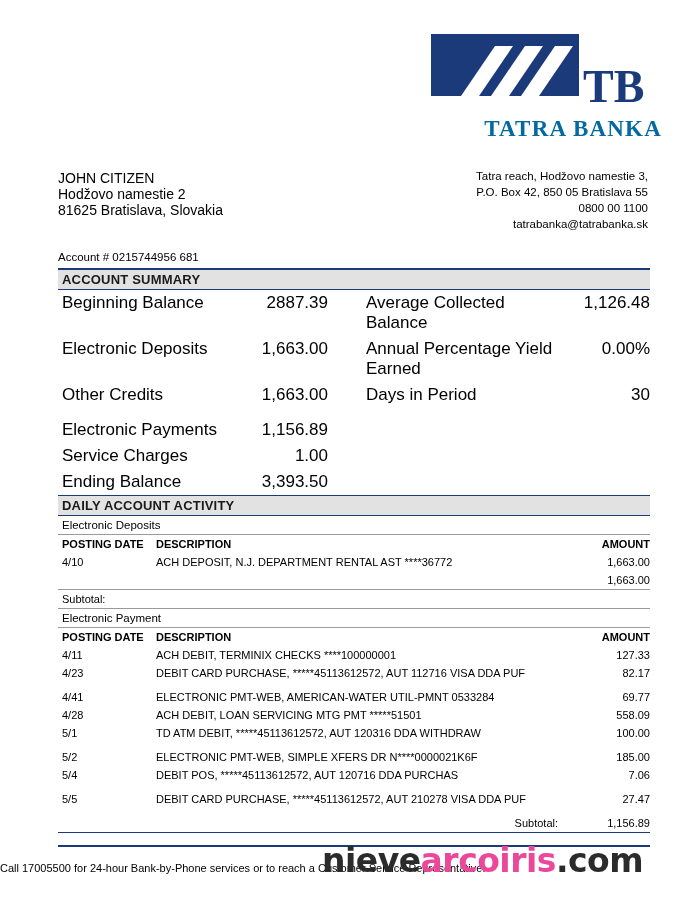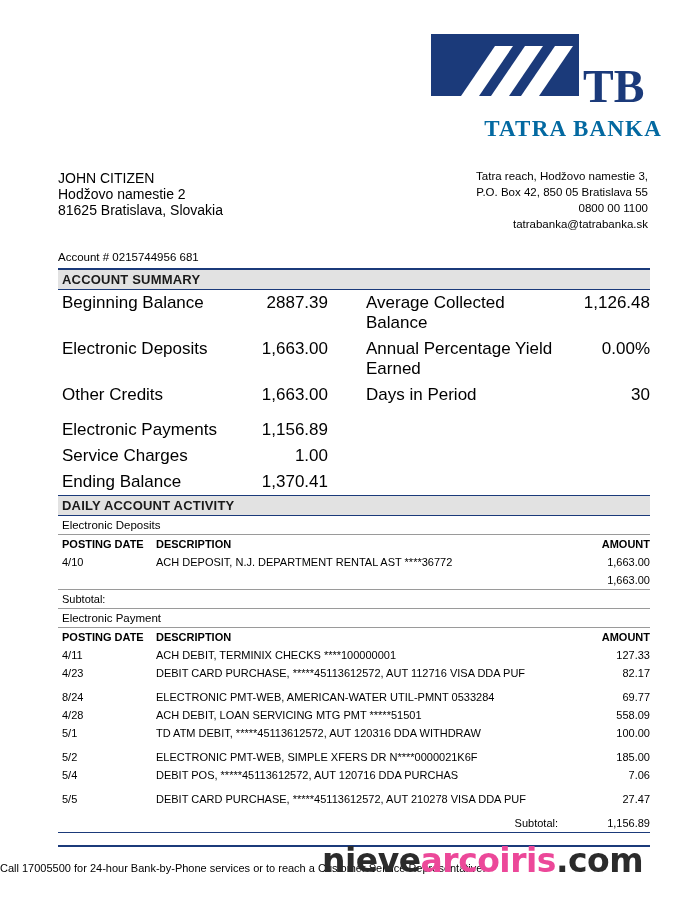--- a/index.html
+++ b/index.html
@@ -261,21 +261,21 @@
       </tr>
       <tr>
         <td class="sum-l-label">Service Charges</td>
         <td class="sum-l-val">1.00</td>
         <td class="sum-gap"></td>
         <td class="sum-r-label"></td>
         <td class="sum-r-val"></td>
       </tr>
       <tr>
         <td class="sum-l-label">Ending Balance</td>
-        <td class="sum-l-val">1,370.41</td>
+        <td class="sum-l-val">3,393.50</td>
         <td class="sum-gap"></td>
         <td class="sum-r-label"></td>
         <td class="sum-r-val"></td>
       </tr>
     </tbody>
       </table>
 
     <div class="rule-thin"></div>
     <div class="band">DAILY ACCOUNT ACTIVITY</div>
     <div class="rule-thin"></div>
@@ -328,21 +328,21 @@
         <td class="col-date">4/11</td>
         <td class="col-desc">ACH DEBIT, TERMINIX CHECKS ****100000001</td>
         <td class="col-amt">127.33</td>
       </tr>
       <tr>
         <td class="col-date">4/23</td>
         <td class="col-desc">DEBIT CARD PURCHASE, *****45113612572, AUT 112716 VISA DDA PUF</td>
         <td class="col-amt">82.17</td>
       </tr>
       <tr class="row-tall">
-        <td class="col-date">8/24</td>
+        <td class="col-date">4/41</td>
         <td class="col-desc">ELECTRONIC PMT-WEB, AMERICAN-WATER UTIL-PMNT 0533284</td>
         <td class="col-amt">69.77</td>
       </tr>
       <tr>
         <td class="col-date">4/28</td>
         <td class="col-desc">ACH DEBIT, LOAN SERVICING MTG PMT *****51501</td>
         <td class="col-amt">558.09</td>
       </tr>
       <tr>
         <td class="col-date">5/1</td>

